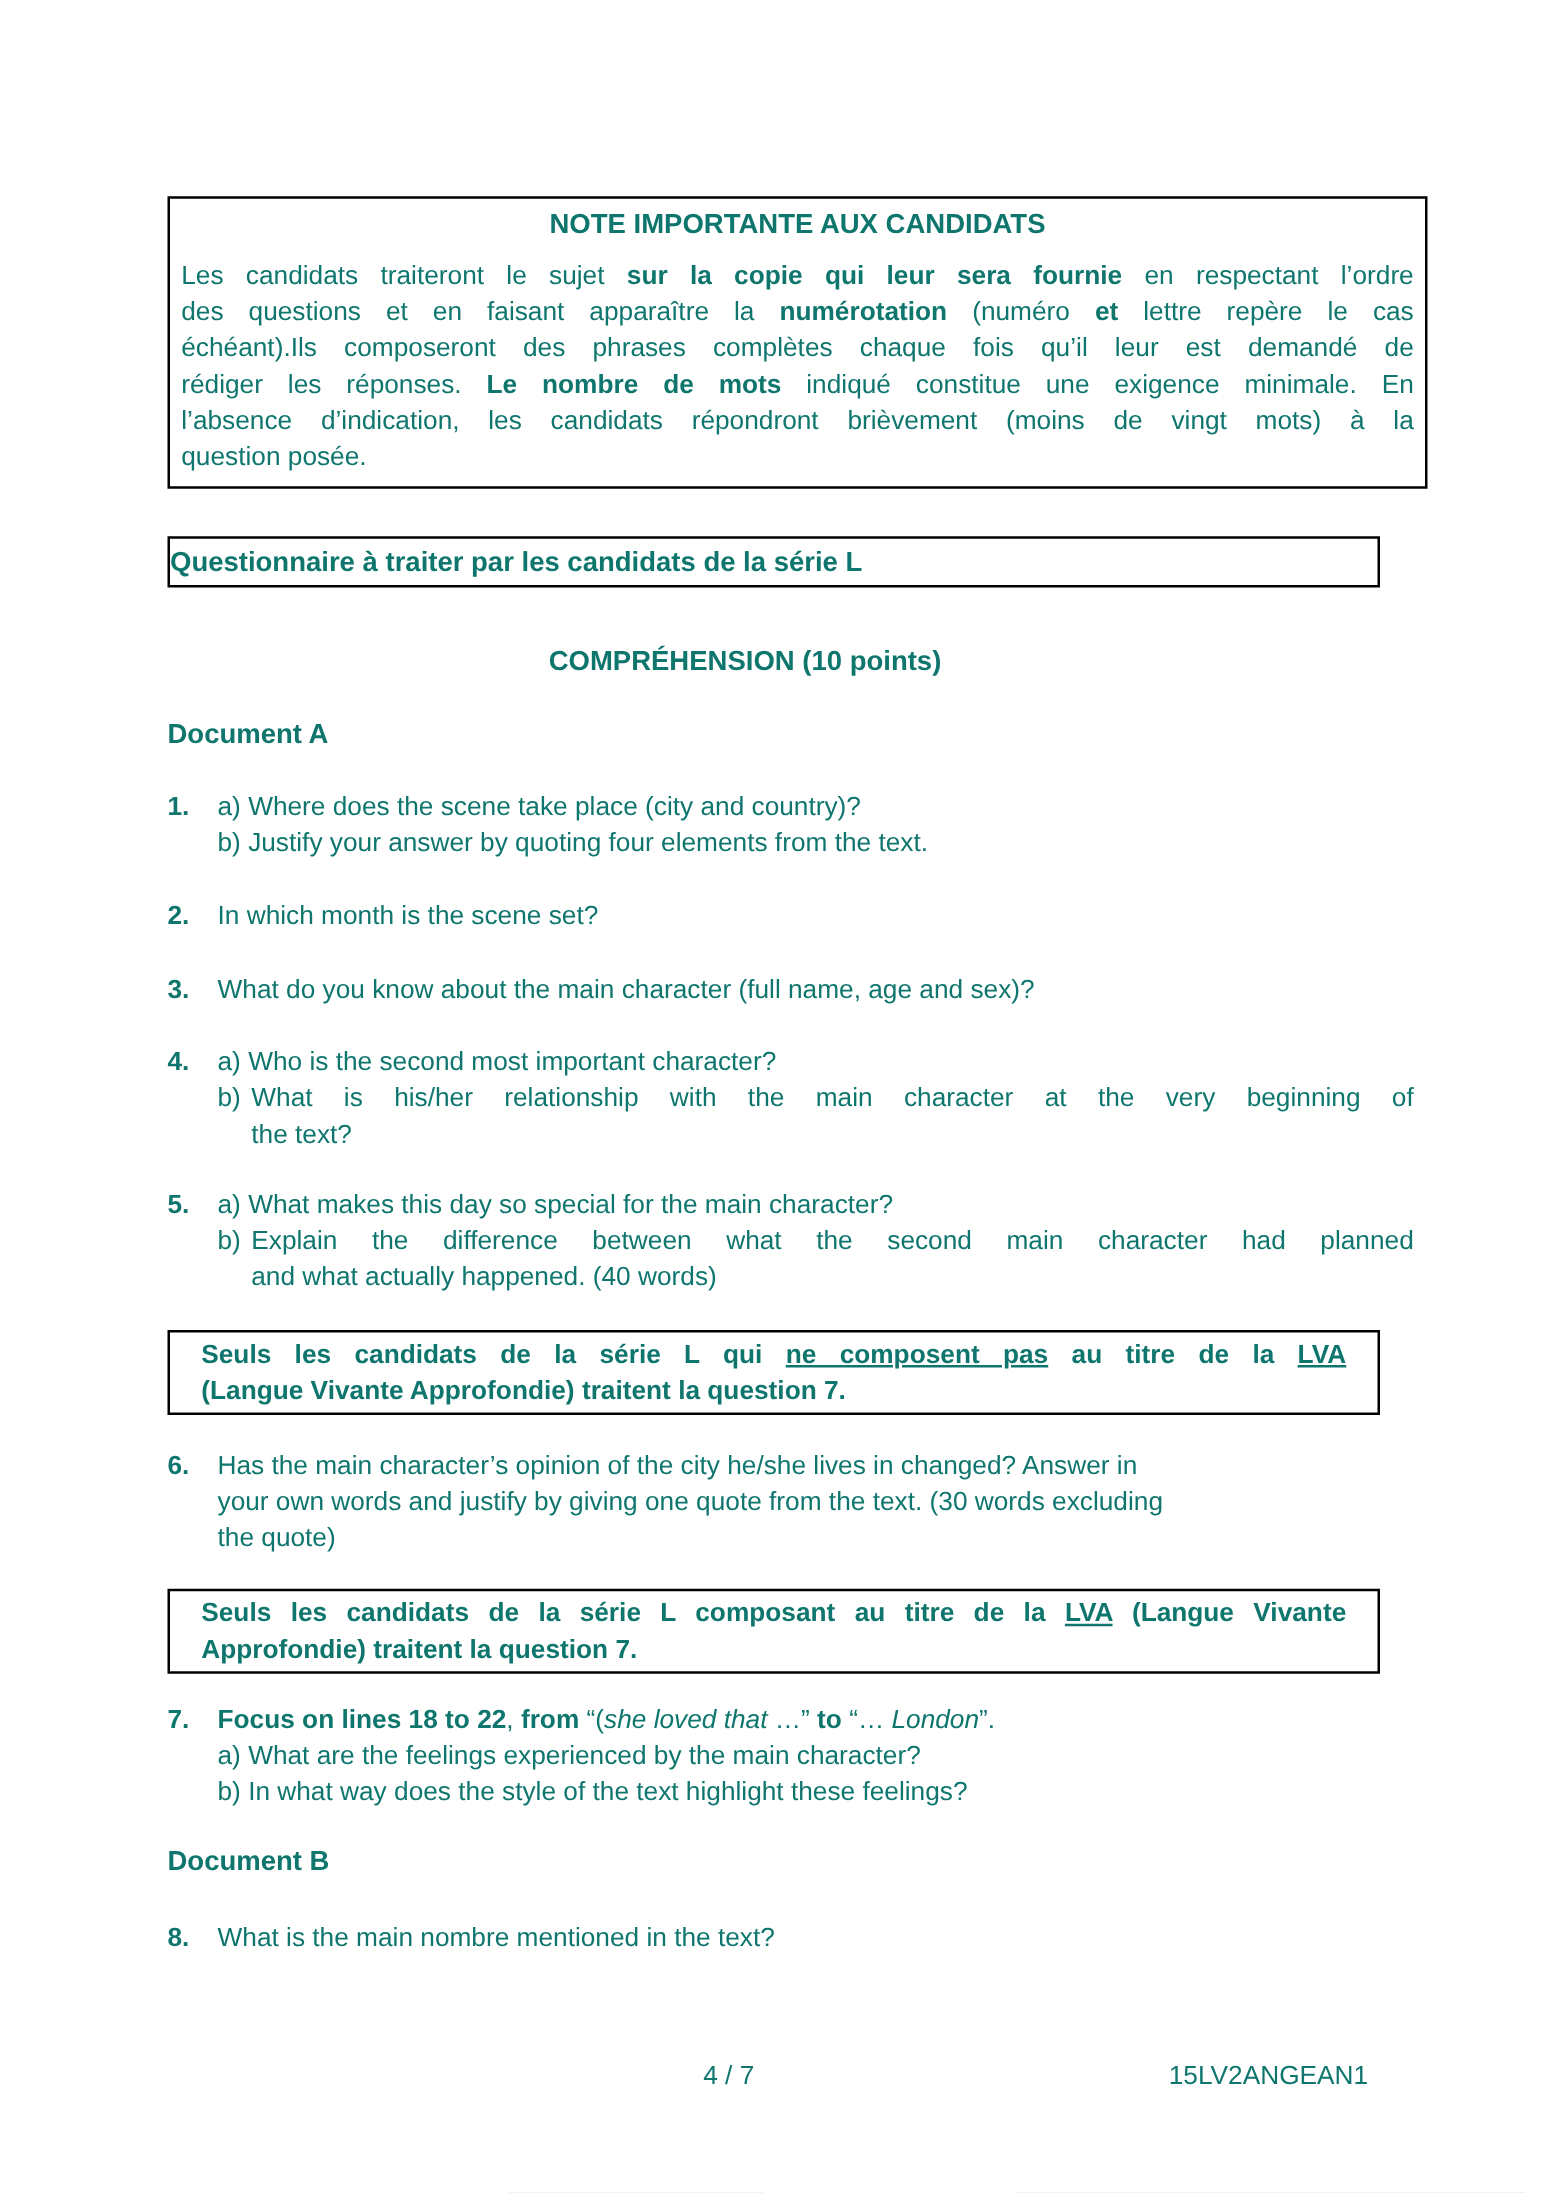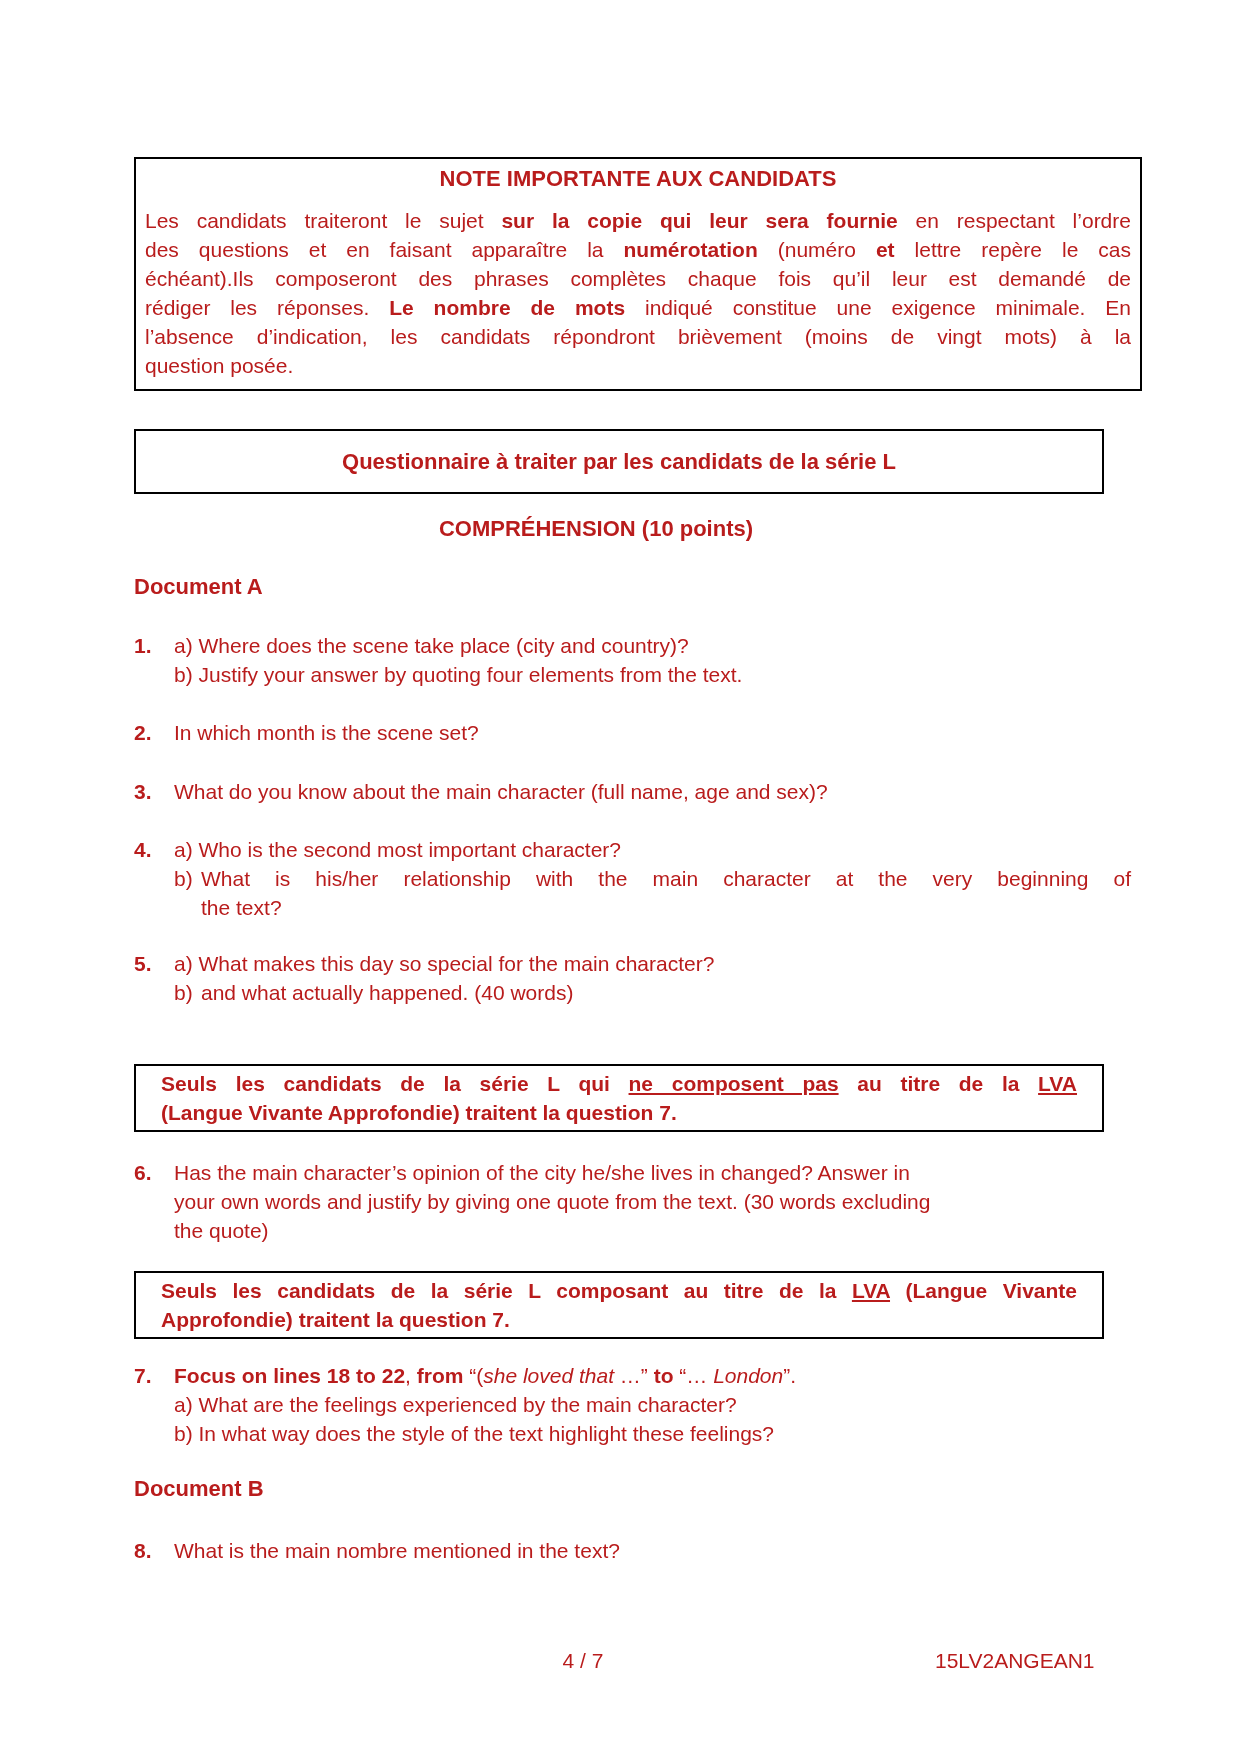--- a/index.html
+++ b/index.html
@@ -1,21 +1,21 @@
 <!DOCTYPE html>
 <html><head>
 <meta charset="utf-8">
 <style>
   html,body{margin:0;padding:0;background:#e8e8e8;}
   .page{
     position:relative;
     width:1240px;height:1754px;
     margin:0 auto;
     background:#ffffff;
-    color:#b91c1c;
+    color:#0f766e;
     font-family:"Liberation Sans", sans-serif;
     font-size:21px;
     line-height:29px;
     overflow:hidden;
   }
   .box{
     position:absolute;
     box-sizing:border-box;
     border:2px solid #000;
     background:#fff;
@@ -23,22 +23,21 @@
   .note-box{left:134px;top:157px;width:1008px;padding:5px 9px 9px 9px;}
   .box-title{
     margin:0 0 13px 0;
     font-size:22px;
     font-weight:bold;
     text-align:center;
   }
   .jline{text-align:justify;text-align-last:justify;}
   .series-box{
     left:134px;top:429px;width:970px;
-    padding:16px 0;
-    text-align:center;
+    padding:4px 0;
     font-weight:bold;
     font-size:22px;
   }
   .center-heading{
     position:absolute;
     left:134px;top:514px;width:924px;
     margin:0;
     text-align:center;
     font-size:22px;
     font-weight:bold;
@@ -142,20 +141,21 @@
     </div>
   </div>
 
   <div class="question" style="top:949px">
     <span class="qnum">5.</span>
     <div class="qbody">
       <div>a) What makes this day so special for the main character?</div>
       <div class="sub">
         <span class="sublabel">b)</span>
         <div class="subbody">
+          <div class="jline">Explain the difference between what the second main character had planned</div>
           <div>and what actually happened. (40 words)</div>
         </div>
       </div>
     </div>
   </div>
 
   <section class="box lva-box" style="top:1064px">
     <div class="jline"><span>Seuls les candidats de la série L qui </span><span class="seg-u">ne composent pas</span><span> au titre de la </span><span class="seg-u">LVA</span></div>
     <div><span>(Langue Vivante Approfondie) traitent la question 7.</span></div>
   </section>

